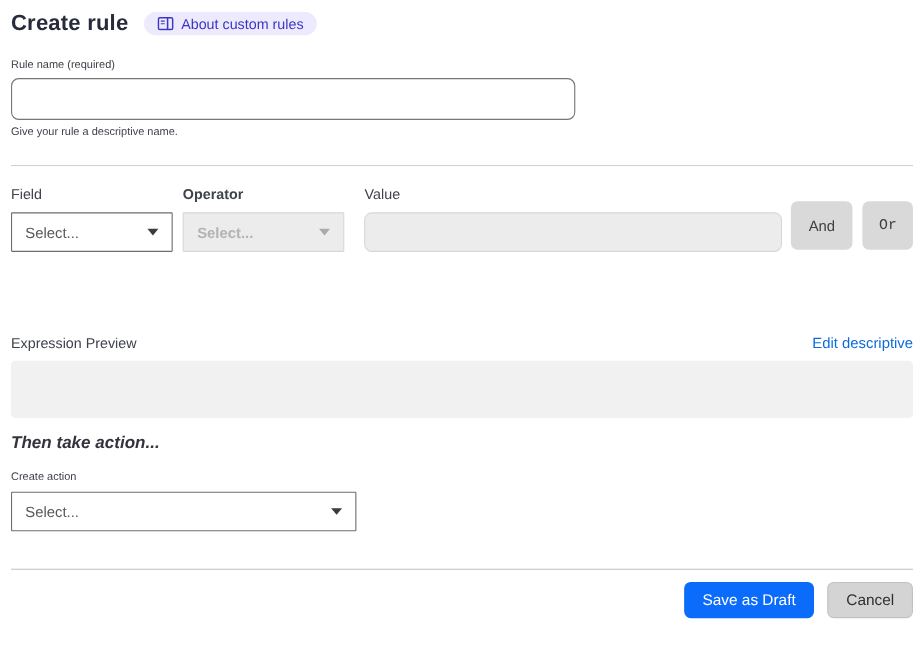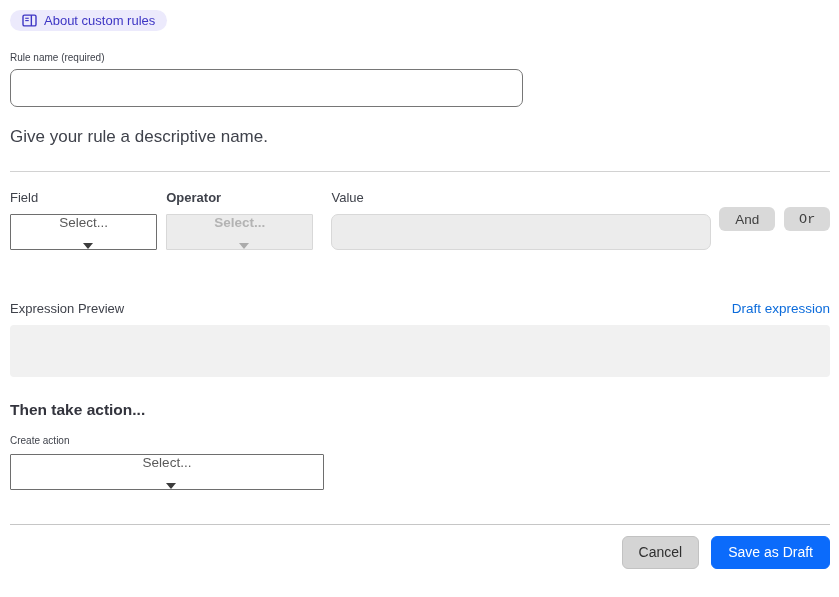--- a/index.html
+++ b/index.html
@@ -35,60 +35,60 @@
   .badge svg{display:block;}
 
   
   .field-label{font-size:10px;color:var(--text-body);margin-top:21px;}
   .text-input{
     display:block;width:513px;height:38px;margin-top:6px;
     border:1px solid var(--border-strong);border-radius:7px;
     padding:0 10px;font-size:14px;color:var(--text-dark);background:#fff;outline:none;
     font-family:inherit;
   }
-  .helper{font-size:17px;color:var(--text-body);margin-top:20px;}
+  .helper{font-size:10px;color:var(--text-body);margin-top:6px;}
 
   .divider{border:none;border-top:1px solid #d2d2d2;margin:24px 0 0 0;}
 
   .section-heading{font-size:15.5px;font-weight:700;color:#33343d;margin-top:17px;}
 
   
-  .match-row{display:flex;align-items:center;margin-top:18px;}
+  .match-row{display:flex;align-items:flex-end;margin-top:18px;}
   .col-label{font-size:13px;color:var(--text-body);margin-bottom:9px;}
   .select{
     height:36px;border:1px solid #6e6e6e;border-radius:1px;background:#fff;
     display:flex;align-items:center;justify-content:space-between;
-    padding:0 12px;font-size:13.5px;color:#595959;cursor:pointer;flex-direction:column;
+    padding:0 12px;font-size:13.5px;color:#595959;cursor:pointer;
   }
   .select .caret{
     width:0;height:0;border-left:5px solid transparent;border-right:5px solid transparent;
     border-top:6px solid #3c3c3c;margin-left:8px;flex:none;
   }
   .select.disabled{
     background:var(--disabled-bg);border-color:var(--disabled-border);
     color:var(--disabled-text);cursor:default;
   }
   .select.disabled .caret{border-top-color:#ababab;}
   .col-field{width:149px;}
   .col-operator{width:149px;margin-left:9px;font-weight:bold;}
   .col-value{width:384px;margin-left:18px;}
   .value-input{
     width:100%;height:36px;border:1px solid var(--disabled-border);border-radius:7px;
     background:var(--disabled-bg);padding:0 10px;font-size:13.5px;color:#7a7a7a;
     font-family:inherit;
   }
   .op-btn{
-    height:24px;border:none;border-radius:6px;background:#d9d9d9;color:#3f3f3f;
+    height:44px;border:none;border-radius:6px;background:#d9d9d9;color:#3f3f3f;
     font-size:13.5px;font-family:inherit;cursor:pointer;margin-bottom:2px;
   }
   .and-btn{width:57px;margin-left:8px;}
   .or-btn{width:46px;margin-left:9px;font-family:Liberation Mono, monospace;}
 
   
-  .preview-head{display:flex;justify-content:space-between;align-items:baseline;margin-top:51px;}
+  .preview-head{display:flex;justify-content:space-between;align-items:baseline;margin-top:75px;}
   .preview-label{font-size:13px;color:var(--text-body);}
   .link{font-size:13.5px;color:var(--link-blue);text-decoration:none;cursor:pointer;}
   .preview-box{height:52px;background:#f1f1f1;border-radius:4px;margin-top:9px;
     font-size:13px;color:#6f6f6f;padding:8px 10px;}
 
   
   .action-select{width:314px;margin-top:8px;}
 
   
   .footer-divider{border:none;border-top:1px solid #c6c6c6;margin:34px 0 0 0;}
@@ -99,20 +99,21 @@
   }
   .btn-cancel{background:#d4d4d4;border:1px solid #c2c2c2;color:#2f2f2f;}
   .btn-primary{background:var(--accent-blue);border:1px solid var(--accent-blue);color:#ffffff;}
 </style>
 </head>
 <body>
 
 <div class="page">
 
   <div class="header">
+    <span class="title">Create rule</span>
     <span class="badge">
       <span>
         <svg width="15" height="13" viewBox="0 0 16 14" aria-hidden="true">
           <rect x="1" y="1.2" width="14" height="11.6" rx="1.6" fill="none" stroke="currentColor" stroke-width="1.5"></rect>
           <line x1="10" y1="1.2" x2="10" y2="12.8" stroke="currentColor" stroke-width="1.5"></line>
           <line x1="3.4" y1="4.6" x2="7.2" y2="4.6" stroke="currentColor" stroke-width="1.2"></line>
           <line x1="3.4" y1="7.1" x2="7.2" y2="7.1" stroke="currentColor" stroke-width="1.2"></line>
         </svg>
       </span>
       <span>About custom rules</span>
@@ -147,30 +148,30 @@
       <div class="col-label">Value</div>
       <input class="value-input" type="text" disabled="" value="" style="">
     </div>
 
     <button class="op-btn and-btn">And</button>
     <button class="op-btn or-btn">Or</button>
   </div>
 
   <div class="preview-head">
     <span class="preview-label">Expression Preview</span>
-    <a class="link">Draft expression</a>
+    <a class="link">Edit descriptive</a>
   </div>
   <div class="preview-box"></div>
 
-  <div class="section-heading" style="margin-top:24px;">Then take action...</div>
+  <div class="section-heading" style="margin-top:14px;font-style:italic;">Then take action...</div>
   <div class="field-label" style="margin-top:16px;">Create action</div>
   <div class="select action-select">
     <span>Select...</span>
     <span class="caret"></span>
   </div>
 
   <hr class="footer-divider">
   <div class="footer">
+    <button class="btn btn-primary">Save as Draft</button>
     <button class="btn btn-cancel">Cancel</button>
-    <button class="btn btn-primary">Save as Draft</button>
   </div>
 
 </div>
 
 </body></html>

